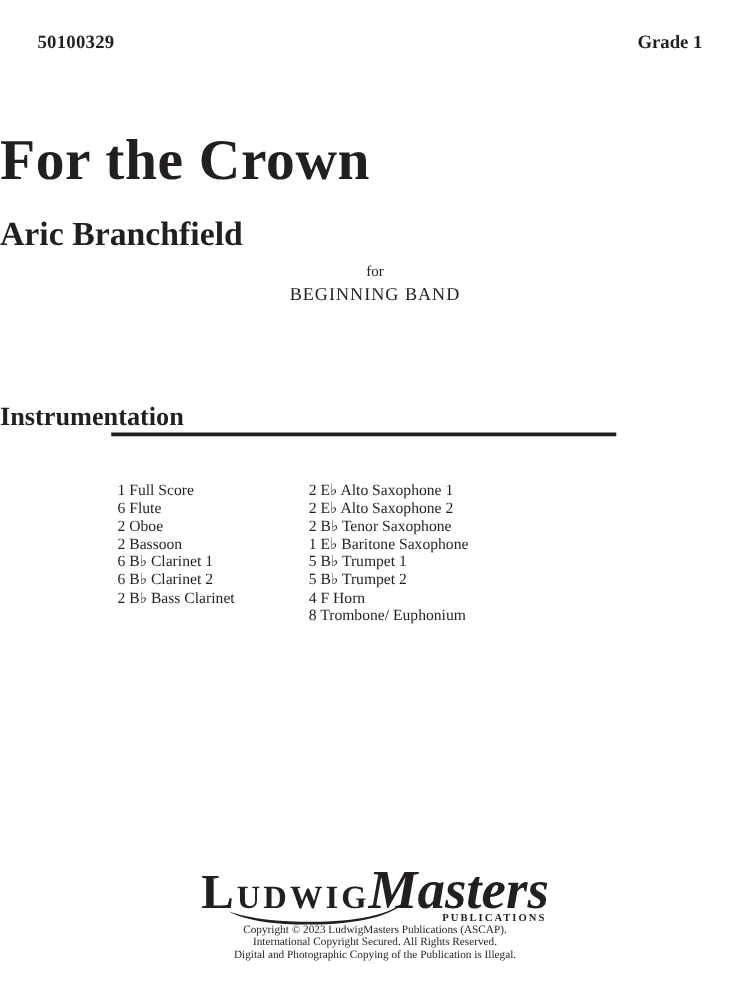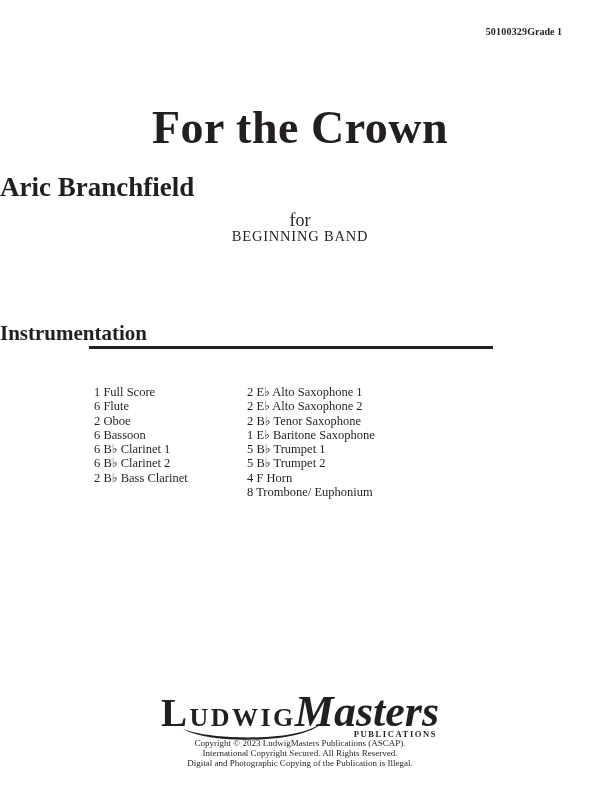--- a/index.html
+++ b/index.html
@@ -10,49 +10,49 @@
     color: #231f20;
     font-family: "Liberation Serif", "DejaVu Serif", serif;
     overflow: hidden;
   }
 
   
   .catalog-row {
     position: absolute;
     top: 26px; left: 30px; right: 38px;
     display: flex;
-    justify-content: flex-end;
-    font-size: 10px;
+    justify-content: space-between;
+    font-size: 15px;
   }
   .catalog-number { font-weight: bold; letter-spacing: 0.2px; }
   .grade { font-weight: bold; }
 
   
   .title {
     position: absolute;
     top: 105px; left: 0; width: 100%;
-    text-align: center;
+    text-align: left;
     font-size: 46px;
     font-weight: bold;
     line-height: 1;
     letter-spacing: 0.5px;
   }
   .composer {
     position: absolute;
     top: 174px; left: 0; width: 100%;
     text-align: left;
     font-size: 27px;
     font-weight: bold;
     line-height: 1;
   }
   .for-label {
     position: absolute;
     top: 211px; left: 0; width: 100%;
     text-align: center;
-    font-size: 18px;
+    font-size: 12px;
     line-height: 1;
   }
   .ensemble {
     position: absolute;
     top: 229px; left: 0; width: 100%;
     text-align: center;
     font-size: 14.5px;
     letter-spacing: 0.8px;
     line-height: 1;
   }
@@ -163,21 +163,21 @@
 <div class="ensemble">BEGINNING BAND</div>
 
 <div class="instr-heading">Instrumentation</div>
 <div class="instr-rule"></div>
 
 <div class="instr-columns">
   <div class="instr-col-1">
     <div class="instr-line">1 Full Score</div>
     <div class="instr-line">6 Flute</div>
     <div class="instr-line">2 Oboe</div>
-    <div class="instr-line">6 Bassoon</div>
+    <div class="instr-line">2 Bassoon</div>
     <div class="instr-line">6 B♭ Clarinet 1</div>
     <div class="instr-line">6 B♭ Clarinet 2</div>
     <div class="instr-line">2 B♭ Bass Clarinet</div>
   </div>
   <div class="instr-col-2">
     <div class="instr-line">2 E♭ Alto Saxophone 1</div>
     <div class="instr-line">2 E♭ Alto Saxophone 2</div>
     <div class="instr-line">2 B♭ Tenor Saxophone</div>
     <div class="instr-line">1 E♭ Baritone Saxophone</div>
     <div class="instr-line">5 B♭ Trumpet 1</div>

